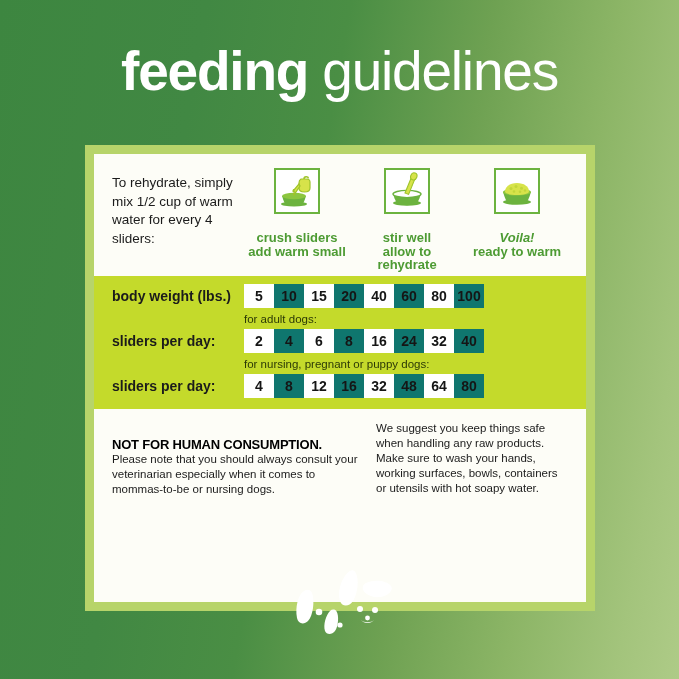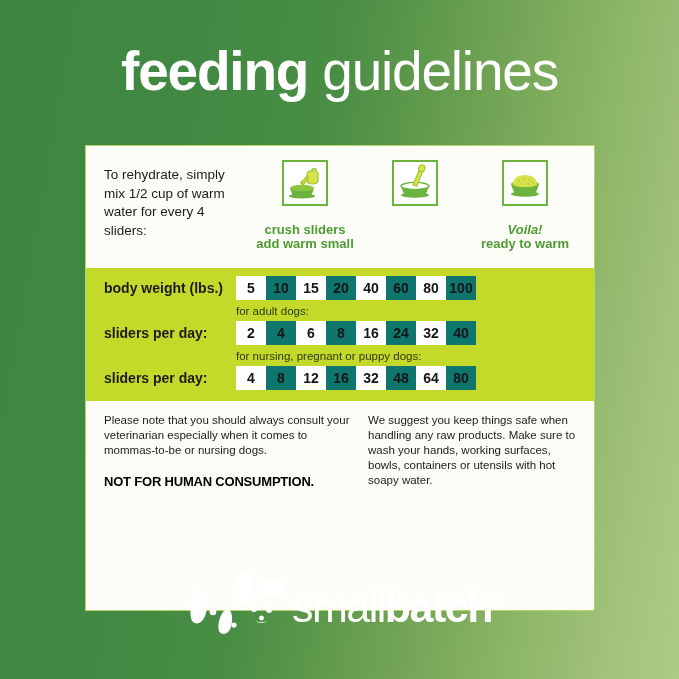--- a/index.html
+++ b/index.html
@@ -46,21 +46,21 @@
   #title .t-light { font-weight: normal; }
 
   
   #card {
     position: absolute;
     left: 85px;
     top: 145px;
     width: 510px;
     height: 466px;
     background: #b7d46a;
-    padding: 1px;
+    padding: 9px;
     box-sizing: border-box;
   }
   #card-inner {
     width: 100%;
     height: 100%;
     background: #fdfdf7;
     box-sizing: border-box;
     display: flex;
     flex-direction: column;
   }
@@ -248,20 +248,24 @@
             <div class="step-icon-box">
               <svg width="40" height="40" viewBox="0 0 40 40">
                 <ellipse cx="20" cy="32" rx="14" ry="2.8" fill="#6cb33f"></ellipse>
                 <path d="M6 23 C6 23 8.5 31 10.5 32.6 C13.6 34.8 26.4 34.8 29.5 32.6 C31.5 31 34 23 34 23 Z" fill="#6cb33f"></path>
                 <ellipse cx="20" cy="23" rx="14" ry="3.6" fill="#ffffff"></ellipse>
                 <ellipse cx="20" cy="23" rx="14" ry="3.6" fill="none" stroke="#6cb33f" stroke-width="1.4"></ellipse>
 
                 <path d="M25 5 L18 22 L21.6 23.4 L28.6 6.2 Z" fill="#d7e34a" stroke="#9fc42b" stroke-width="1.1"></path>
                 <ellipse cx="26.8" cy="5.4" rx="3.1" ry="3.6" transform="rotate(22 26.8 5.4)" fill="#d7e34a" stroke="#9fc42b" stroke-width="1.1"></ellipse>
               </svg>
+            </div>
+            <div class="step-caption">
+              <div>stir well</div>
+              <div>allow to rehydrate</div>
             </div>
           </div>
 
           <div class="step">
             <div class="step-icon-box">
               <svg width="40" height="40" viewBox="0 0 40 40">
                 <ellipse cx="20" cy="31" rx="14" ry="2.8" fill="#6cb33f"></ellipse>
                 <path d="M6 21 C6 21 8.5 29.6 10.5 31.2 C13.6 33.4 26.4 33.4 29.5 31.2 C31.5 29.6 34 21 34 21 Z" fill="#6cb33f"></path>
                 <ellipse cx="20" cy="21" rx="14" ry="3.6" fill="#8cc63f"></ellipse>
                 <path d="M8 20.5 C8 15.5 13 12 20 12 C27 12 32 15.5 32 20.5 C32 22.6 26.6 24 20 24 C13.4 24 8 22.6 8 20.5 Z" fill="#d7e34a"></path>
@@ -333,22 +337,22 @@
             <div class="cell alt">48</div>
             <div class="cell">64</div>
             <div class="cell alt">80</div>
           </div>
         </div>
 
       </div>
 
       <div id="notes">
         <div class="note-col left">
+          <div id="warning">NOT FOR HUMAN CONSUMPTION.</div>
           <div>Please note that you should always consult your veterinarian especially when it comes to mommas-to-be or nursing dogs.</div>
-          <div id="warning">NOT FOR HUMAN CONSUMPTION.</div>
         </div>
         <div class="note-col right">
           <div>We suggest you keep things safe when handling any raw products. Make sure to wash your hands, working surfaces, bowls, containers or utensils with hot soapy water.</div>
         </div>
       </div>
 
     </div>
   </div>
 
   <div id="logo">
@@ -364,18 +368,15 @@
         <path d="M68 6 C60 11 55 26 58 36 C60 42 67 42 71 36 C76 28 77 14 74 8.4 C72.6 5.4 70.4 4.6 68 6 Z" fill="#ffffff"></path>
 
         <path d="M84 18 C93 14 105 16 109 21 C112 25 106 31 98 32 C90 33 83 29 81 25 C80 22 81.4 19.2 84 18 Z" fill="#ffffff"></path>
 
         <circle cx="78" cy="44" r="3" fill="#ffffff"></circle>
         <circle cx="93" cy="45" r="3" fill="#ffffff"></circle>
         <path d="M79 55 C82 59 89 59 92 55 C89 58 82 58 79 55 Z" fill="#ffffff"></path>
         <circle cx="85.5" cy="53" r="2.4" fill="#ffffff"></circle>
       </svg>
     </div>
-    <div id="logo-word">
-      <span class="w-light">small</span><span class="w-bold">batch</span><span class="w-reg">®</span>
-    </div>
   </div>
 
 </div>
 
 </body></html>

